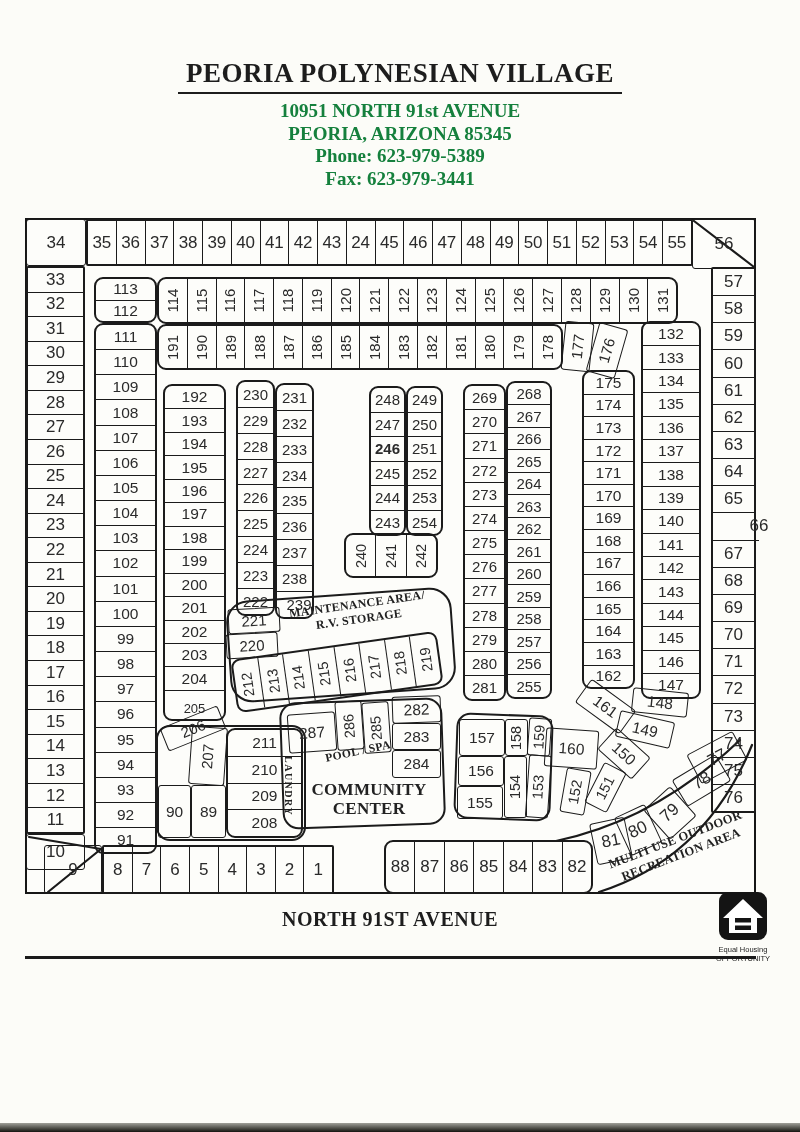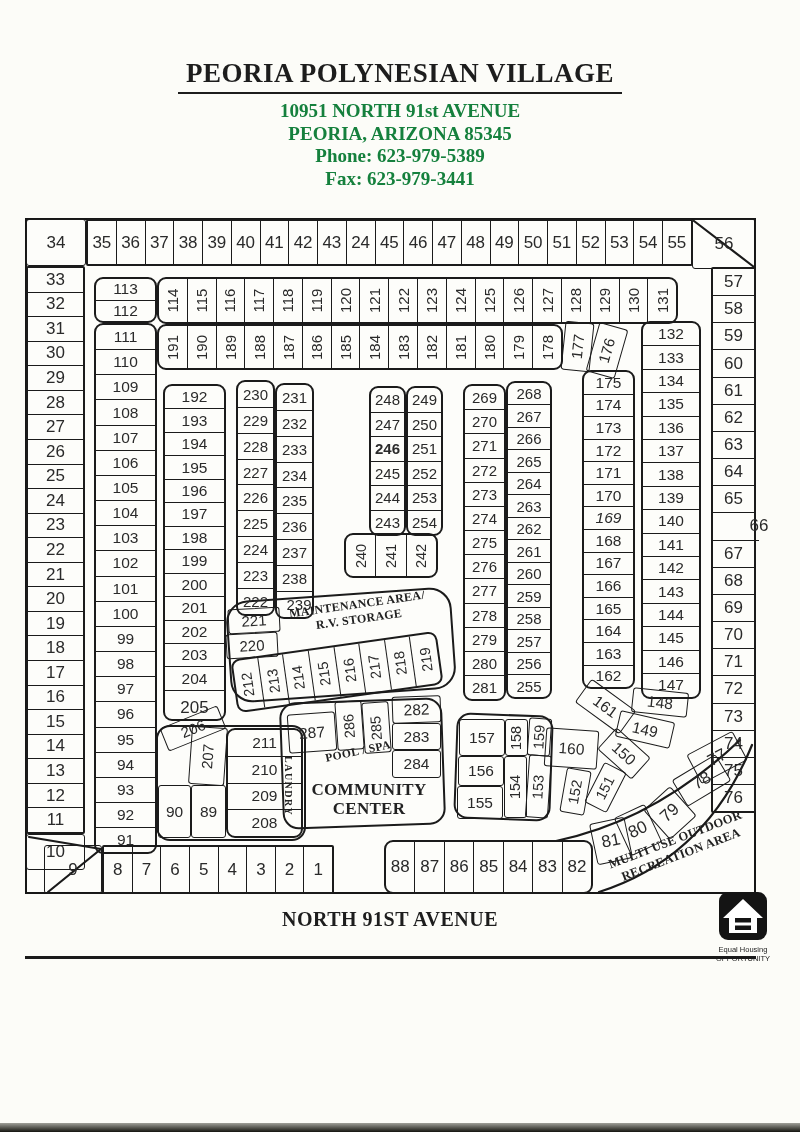--- a/index.html
+++ b/index.html
@@ -508,21 +508,21 @@
       </div>
       <div class="cell" style="font-size: 15.5px;">
         <span>202</span>
       </div>
       <div class="cell" style="font-size: 15.5px;">
         <span>203</span>
       </div>
       <div class="cell" style="font-size: 15.5px;">
         <span>204</span>
       </div>
-      <div class="cell" style="font-size: 17px; margin-top: 6px;">
+      <div class="cell" style="font-size: 13px; margin-top: 6px;">
         <span>205</span>
       </div>
     </div>
     <div class="blk col rad" style="left: 226px; top: 728px; width: 77px; height: 110px;">
       <div class="cell" style="font-size: 15.5px;">
         <span>211</span>
       </div>
       <div class="cell" style="font-size: 15.5px;">
         <span>210</span>
       </div>
@@ -765,21 +765,21 @@
       </div>
       <div class="cell" style="font-size: 15.5px;">
         <span>172</span>
       </div>
       <div class="cell" style="font-size: 15.5px;">
         <span>171</span>
       </div>
       <div class="cell" style="font-size: 15.5px;">
         <span>170</span>
       </div>
-      <div class="cell" style="font-size: 15.5px; font-style: italic;">
+      <div class="cell" style="font-size: 15.5px;">
         <span>169</span>
       </div>
       <div class="cell" style="font-size: 15.5px;">
         <span>168</span>
       </div>
       <div class="cell" style="font-size: 15.5px;">
         <span>167</span>
       </div>
       <div class="cell" style="font-size: 15.5px;">
         <span>166</span>

